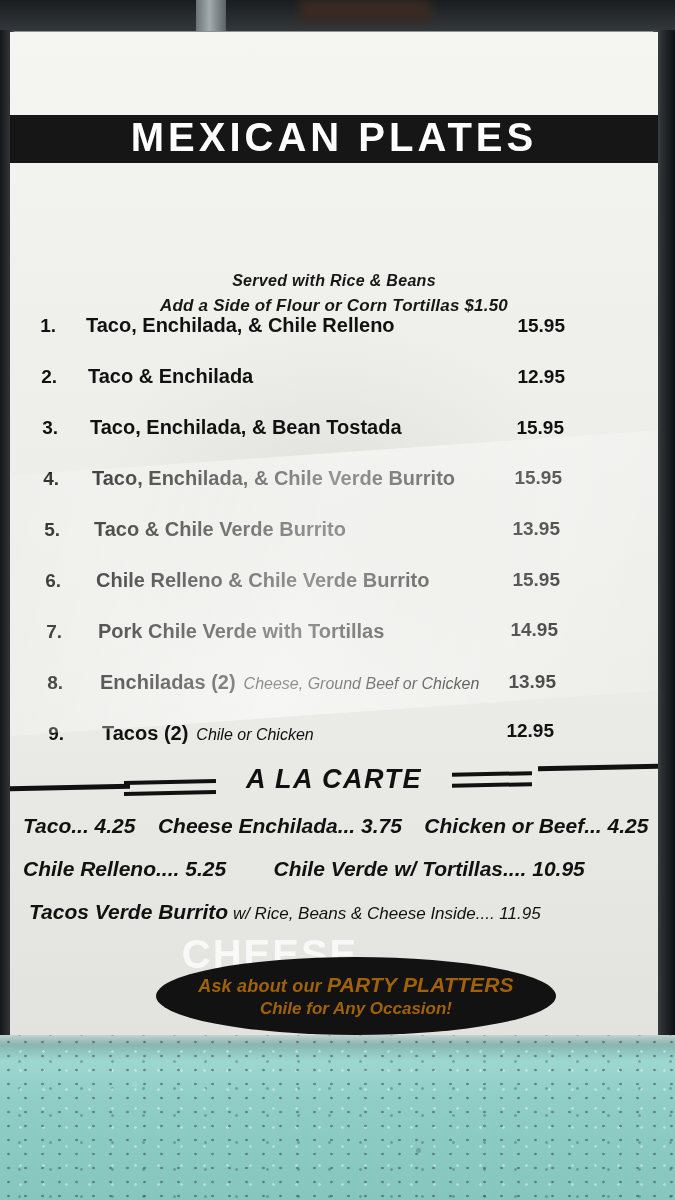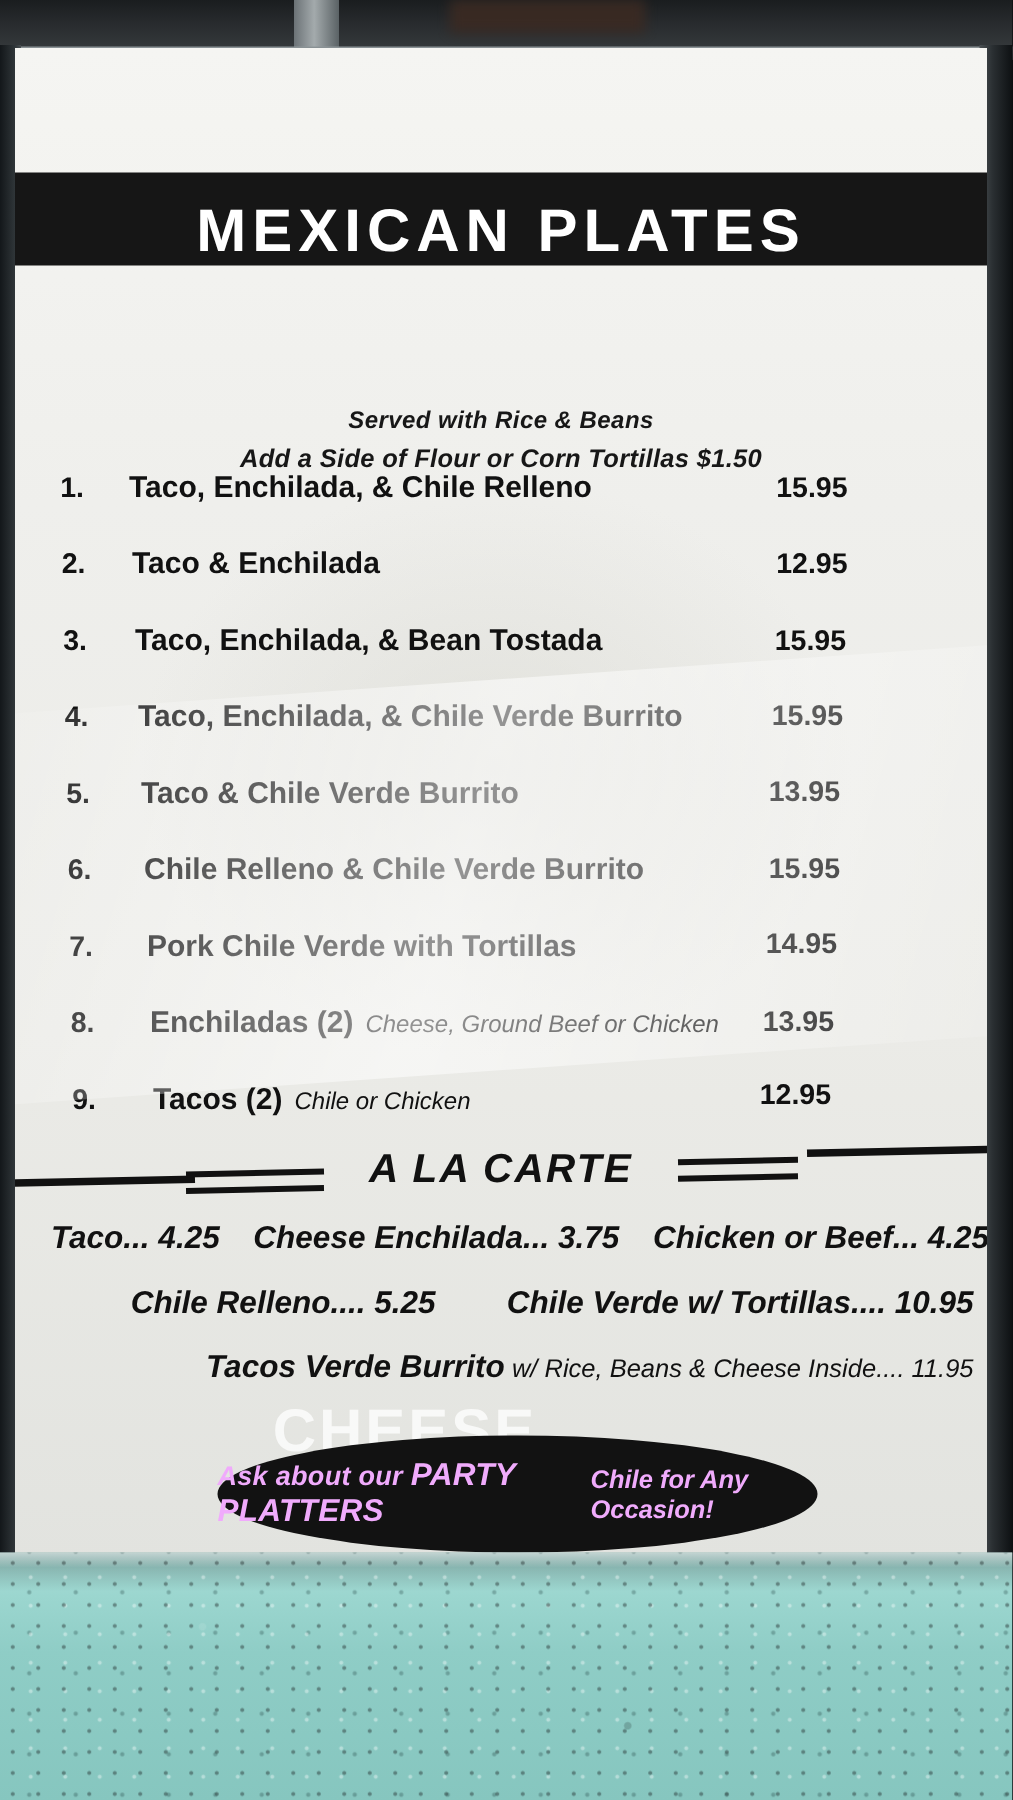--- a/index.html
+++ b/index.html
@@ -129,24 +129,24 @@
     text-align: center;
     pointer-events: none;
   }
 
   
   .title-band {
     position: absolute;
     left: -2px;
     top: 83px;
     width: 652px;
-    height: 62px;
+    height: 48px;
     background: #161616;
     display: flex;
-    align-items: flex-end;
+    align-items: flex-start;
     justify-content: center;
   }
   .title-band .title {
     color: #ffffff;
     font-size: 40px;
     font-weight: bold;
     letter-spacing: 4px;
     font-family: "Liberation Sans", sans-serif;
   }
 
@@ -234,48 +234,47 @@
   }
   .alc-body {
     position: absolute;
     left: 0; top: 782px;
     width: 648px;
     color: #111;
   }
   .alc-line {
     position: relative;
     height: 43px;
-    text-align: right;
+    text-align: left;
     white-space: nowrap;
-    margin-left: 11px;
   }
   .alc-item {
     font-size: 21px;
     font-weight: bold;
     font-style: italic;
     margin: 0 9px;
   }
   .alc-item .note {
     font-size: 17px;
     font-weight: normal;
     font-style: italic;
   }
 
   
   .oval {
     position: absolute;
-    left: 135px; top: 925px;
+    left: 146px; top: 925px;
     width: 400px; height: 78px;
     background: #121212;
     border-radius: 50%;
     display: flex;
-    flex-direction: row;
+    flex-direction: column;
     align-items: center;
     justify-content: center;
-    color: #f0abfc;
+    color: #a16207;
   }
   .oval .l1 {
     font-size: 18px;
     font-weight: bold;
     font-style: italic;
     letter-spacing: .2px;
   }
   .oval .l1 .big { font-size: 21px; }
   .oval .l2 {
     font-size: 17px;

